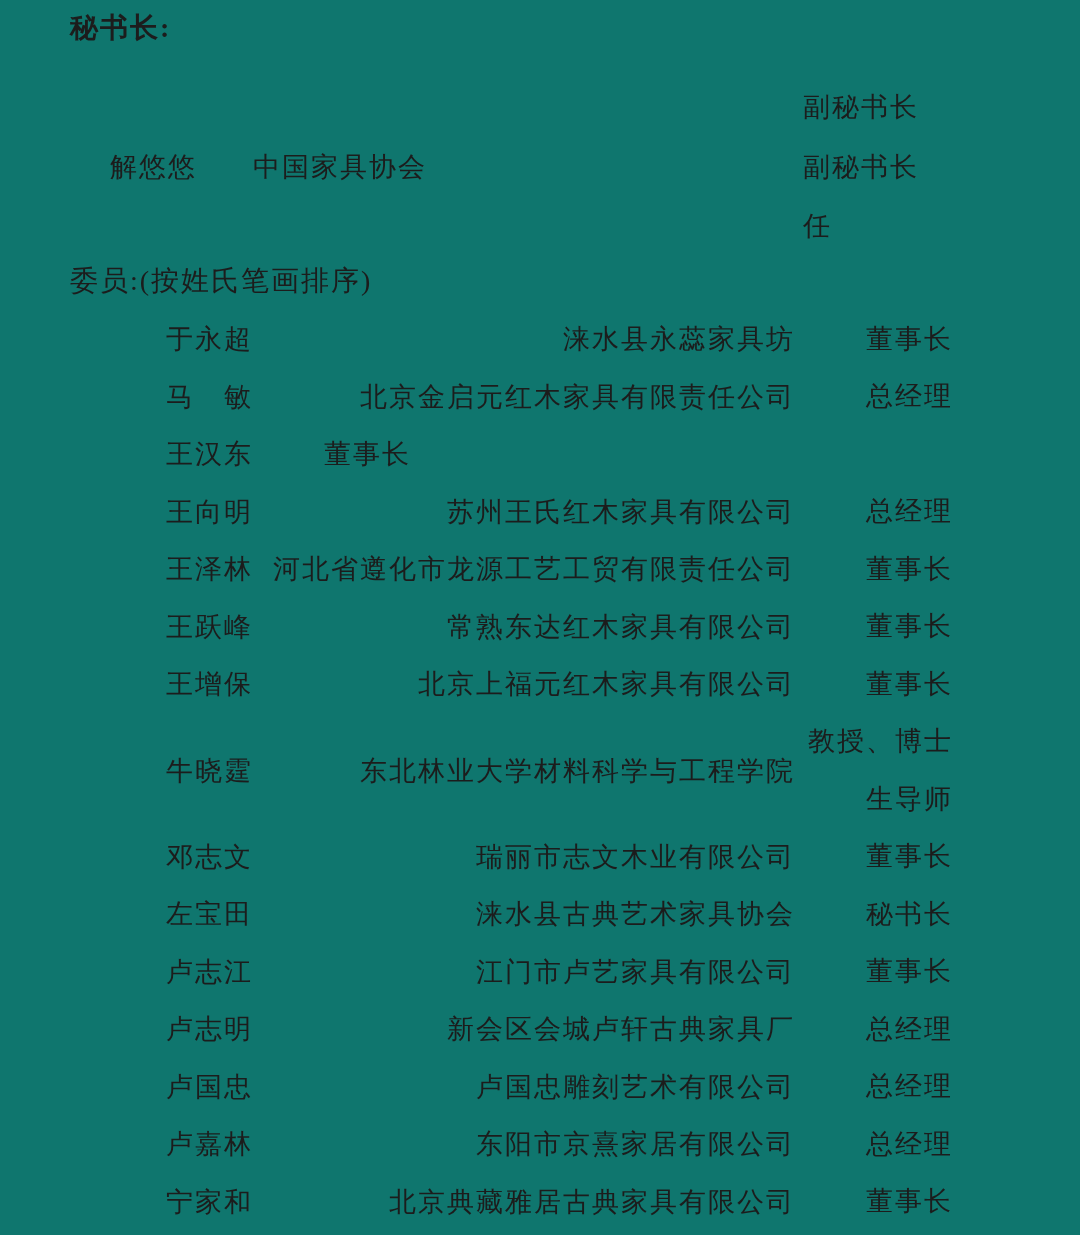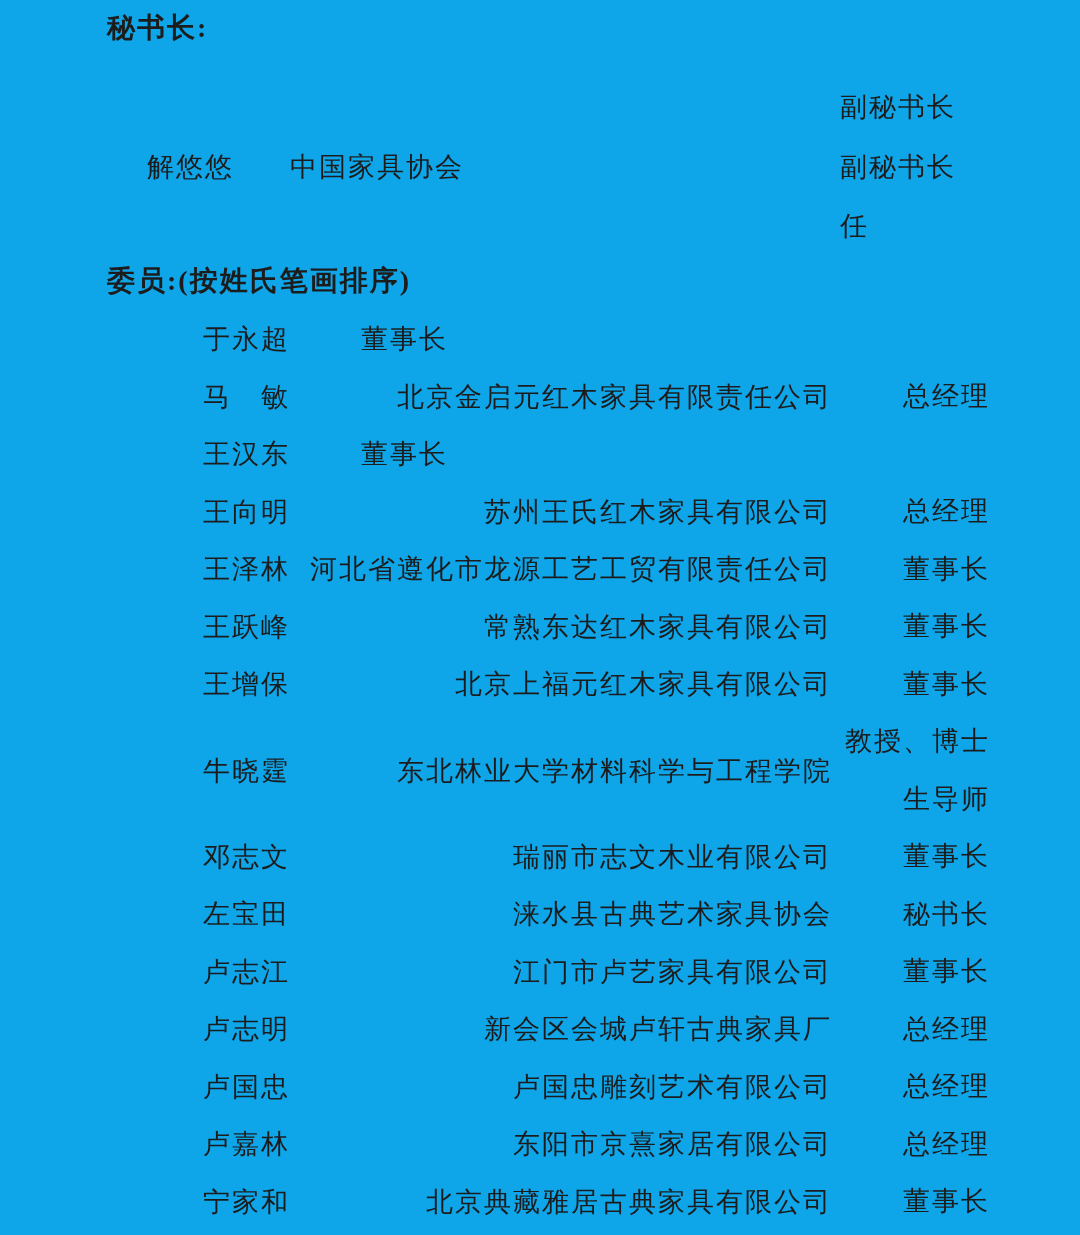--- a/index.html
+++ b/index.html
@@ -11,35 +11,35 @@
     width: 1080px;
     height: 1235px;
     overflow: hidden;
     font-family: "Liberation Serif", "DejaVu Serif", serif;
     color: #1c1c1c;
   }
   .doc {
     box-sizing: border-box;
     width: 1080px;
     height: 1235px;
-    padding: 12px 0 0 107px;
-    background: #0ea5e9;
+    padding: 12px 0 0 70px;
+    background: #0f766e;
   }
   .section-heading {
     font-size: 28px;
     line-height: 32px;
     font-weight: 700;
     letter-spacing: 2px;
     white-space: nowrap;
   }
   .members-heading {
     margin-top: 7px;
     font-size: 28px;
     line-height: 34px;
-    font-weight: 700;
+    font-weight: 400;
     letter-spacing: 2px;
     white-space: nowrap;
   }
   .row {
     display: flex;
     align-items: center;
     min-height: 57.5px;
     padding-left: 40px;
     font-size: 27px;
     letter-spacing: 2px;
@@ -75,20 +75,21 @@
       <div class="title-line">副秘书长</div>
       <div class="title-line">任</div>
     </div>
   </div>
 
   <div class="members-heading">委员:(按姓氏笔画排序)</div>
 
   <div class="members-list">
       <div class="row">
     <div class="cell-name">于永超</div>
+    <div class="cell-org">涞水县永蕊家具坊</div>
     <div class="cell-title">
           <div class="title-line">董事长</div>
         </div>
   </div>
       <div class="row">
     <div class="cell-name">马　敏</div>
     <div class="cell-org">北京金启元红木家具有限责任公司</div>
     <div class="cell-title">
           <div class="title-line">总经理</div>
         </div>

